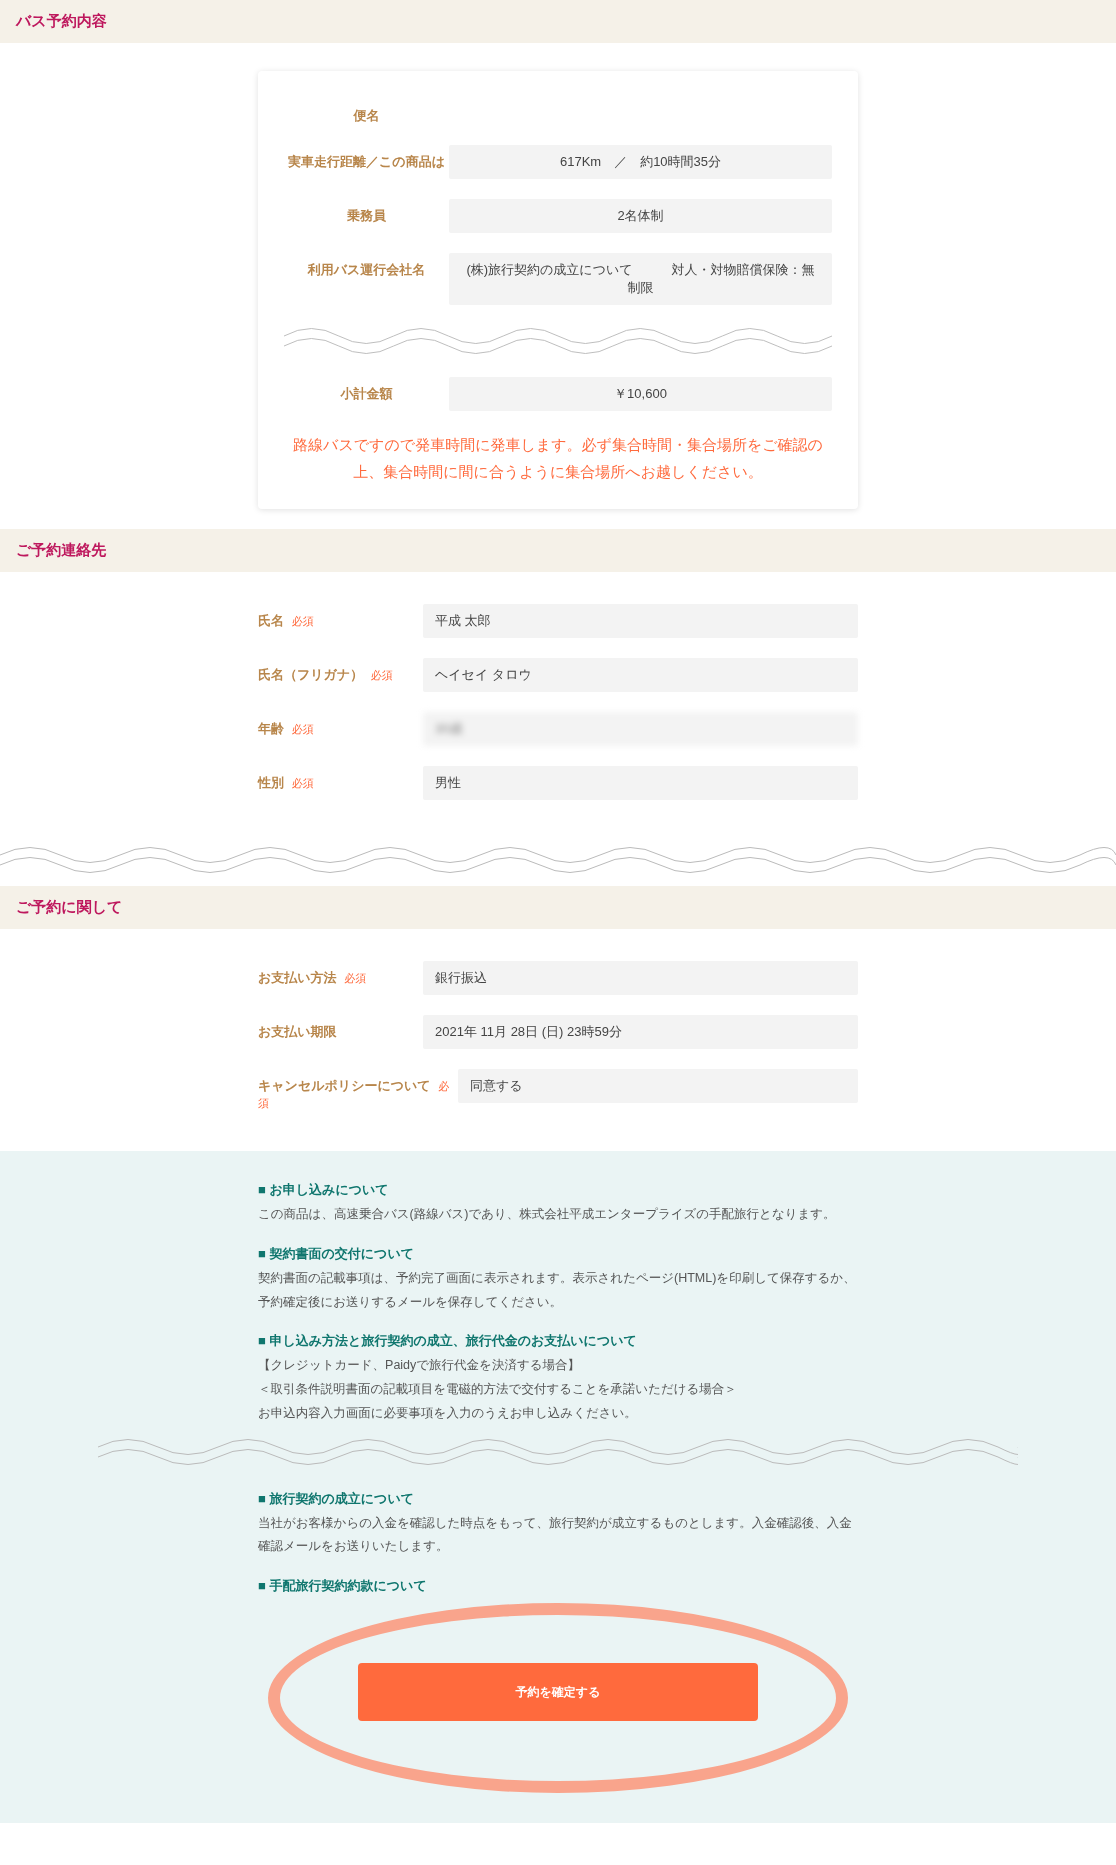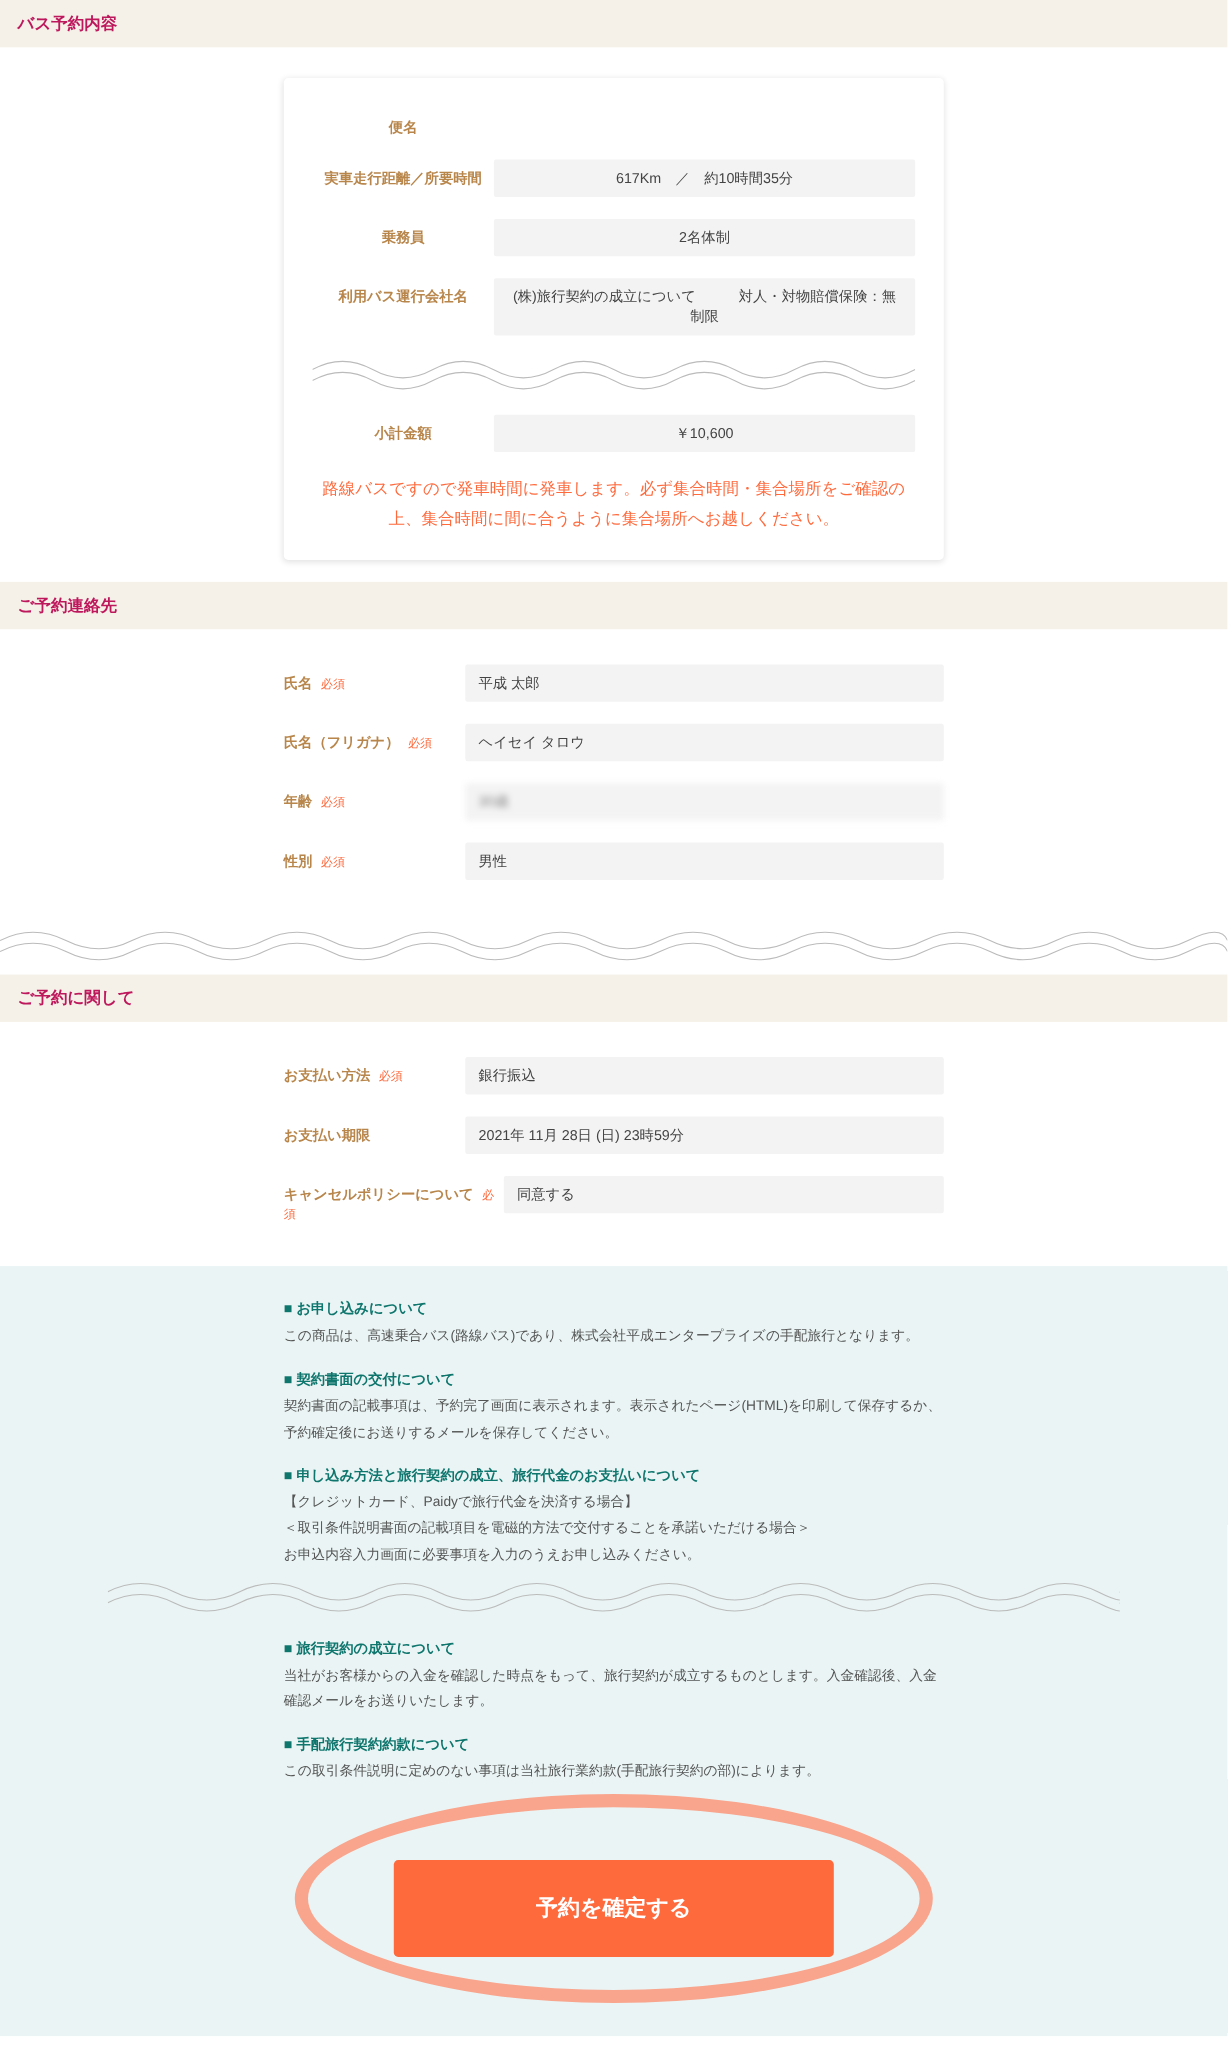--- a/index.html
+++ b/index.html
@@ -107,41 +107,41 @@
     position: absolute;
     left: -10px; right:-10px; top:-20px; bottom:-20px;
     border: 12px solid #f9a48c;
     border-radius: 50%;
     pointer-events: none;
   }
   .confirm-btn {
     position: absolute;
     left: 80px; right: 80px;
     top: 40px;
-    height: 88px;
+    height: 58px;
     background: #ff6a3d;
     color: #fff;
-    font-size: 20px;
+    font-size: 12px;
     border: none;
     border-radius: 4px;
     font-weight: bold;
     cursor: pointer;
   }
 </style>
 </head>
 <body>
 
 <div class="section-title">バス予約内容</div>
 
 <div class="card">
   <div class="row">
     <div class="label">便名</div>
   </div>
   <div class="row">
-    <div class="label">実車走行距離／所要時間</div>
+    <div class="label">実車走行距離／この商品は</div>
     <div class="value">617Km　／　約10時間35分</div>
   </div>
   <div class="row">
     <div class="label">乗務員</div>
     <div class="value">2名体制</div>
   </div>
   <div class="row">
     <div class="label">利用バス運行会社名</div>
     <div class="value">(株)旅行契約の成立について　　　対人・対物賠償保険：無制限</div>
   </div>
@@ -223,20 +223,19 @@
       <svg viewBox="0 0 920 40" preserveAspectRatio="none">
         <path d="M0,15 Q30,0 60,15 T120,15 T180,15 T240,15 T300,15 T360,15 T420,15 T480,15 T540,15 T600,15 T660,15 T720,15 T780,15 T840,15 T900,15 T920,15" stroke="#bbb" stroke-width="1" fill="none"></path>
         <path d="M0,25 Q30,10 60,25 T120,25 T180,25 T240,25 T300,25 T360,25 T420,25 T480,25 T540,25 T600,25 T660,25 T720,25 T780,25 T840,25 T900,25 T920,25" stroke="#bbb" stroke-width="1" fill="none"></path>
       </svg>
     </div>
 
     <h4>■ 旅行契約の成立について</h4>
     <p>当社がお客様からの入金を確認した時点をもって、旅行契約が成立するものとします。入金確認後、入金確認メールをお送りいたします。</p>
 
     <h4>■ 手配旅行契約約款について</h4>
-    <p>この取引条件説明に定めのない事項は当社旅行業約款(手配旅行契約の部)によります。</p>
 
     <div class="confirm-wrap">
       <div class="ellipse"></div>
       <button class="confirm-btn">予約を確定する</button>
     </div>
   </div>
 </div>
 
 </body></html>

